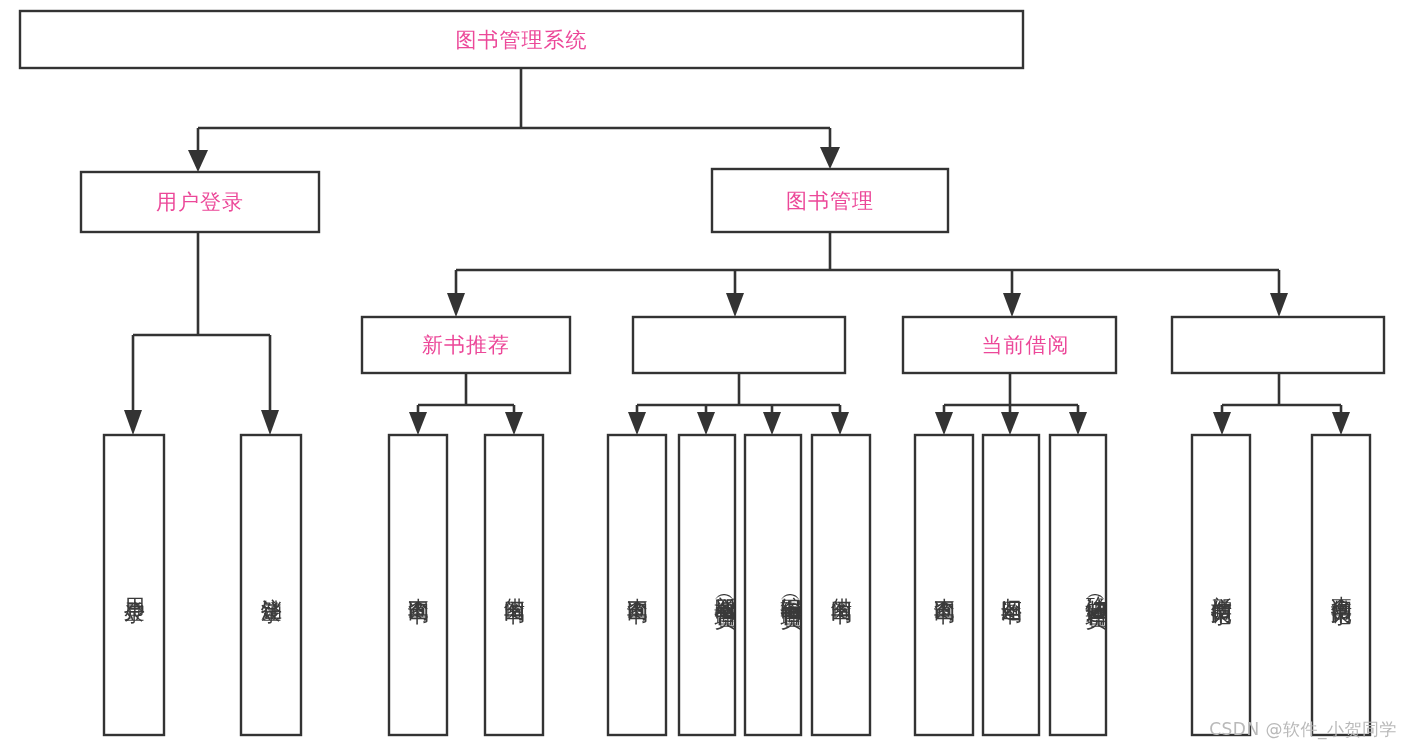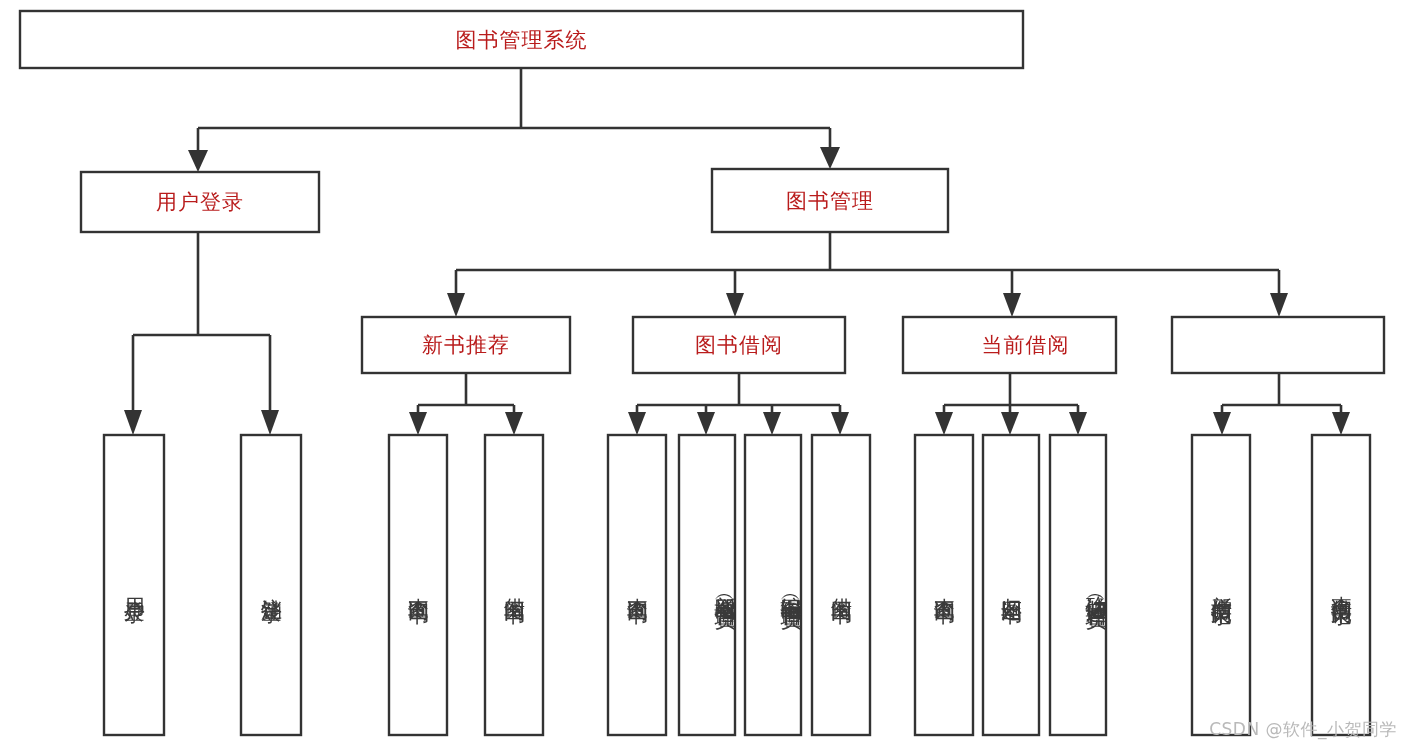--- a/index.html
+++ b/index.html
@@ -51,21 +51,21 @@
     line-height: 1;
     font-family: "DejaVu Sans", "Liberation Sans", sans-serif;
     white-space: nowrap;
     pointer-events: none;
   }
   .hlabel-holder {
     position: absolute;
     display: flex;
     align-items: center;
     justify-content: center;
-    color: #b91c1c;
+    color: #ec4899;
     font-size: 21px;
     letter-spacing: 1px;
     font-family: "DejaVu Sans", "Liberation Sans", sans-serif;
     white-space: nowrap;
     pointer-events: none;
   }
   .watermark {
     position: absolute;
     right: 8px;
     bottom: 6px;
@@ -184,21 +184,20 @@
     <rect class="node-box" x="1192" y="435" width="58" height="300"></rect>
     <rect class="node-box" x="1312" y="435" width="58" height="300"></rect>
   </svg>
 
   <div class="hlabel-holder" style="left:20px; top:11px; width:1003px; height:57px;">图书管理系统</div>
 
   <div class="hlabel-holder" style="left:81px; top:172px; width:238px; height:60px;">用户登录</div>
   <div class="hlabel-holder" style="left:362px; top:317px; width:208px; height:56px;">新书推荐</div>
 
   <div class="hlabel-holder" style="left:712px; top:169px; width:236px; height:63px;">图书管理</div>
-  <div class="hlabel-holder" style="left:633px; top:317px; width:212px; height:56px;">图书借阅</div>
   <div class="hlabel-holder" style="left:903px; top:317px; width:213px; height:56px;padding-left:16px;">当前借阅</div>
 
   <div class="vlabel-holder" style="left:104px; top:435px; width:60px; height:300px; display:flex; align-items:center; justify-content:center;">用户登录</div>
   <div class="vlabel-holder" style="left:241px; top:435px; width:60px; height:300px; display:flex; align-items:center; justify-content:center;">注销登录</div>
 
   <div class="vlabel-holder" style="left:389px; top:435px; width:58px; height:300px; display:flex; align-items:center; justify-content:center;">查询图书</div>
   <div class="vlabel-holder" style="left:485px; top:435px; width:58px; height:300px; display:flex; align-items:center; justify-content:center;">借阅图书</div>
 
   <div class="vlabel-holder" style="left:608px; top:435px; width:58px; height:300px; display:flex; align-items:center; justify-content:center;">查询图书</div>
   <div class="vlabel-holder" style="left:679px; top:441px; width:56px; height:294px; display:flex; align-items:flex-start; justify-content:center;">新增图书（管理员）</div>

